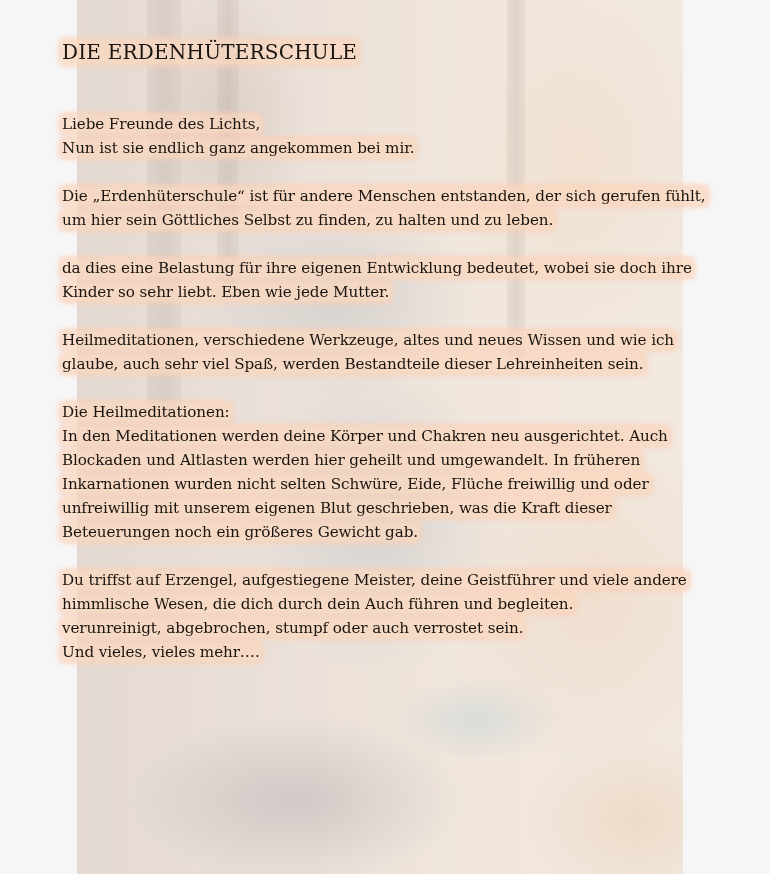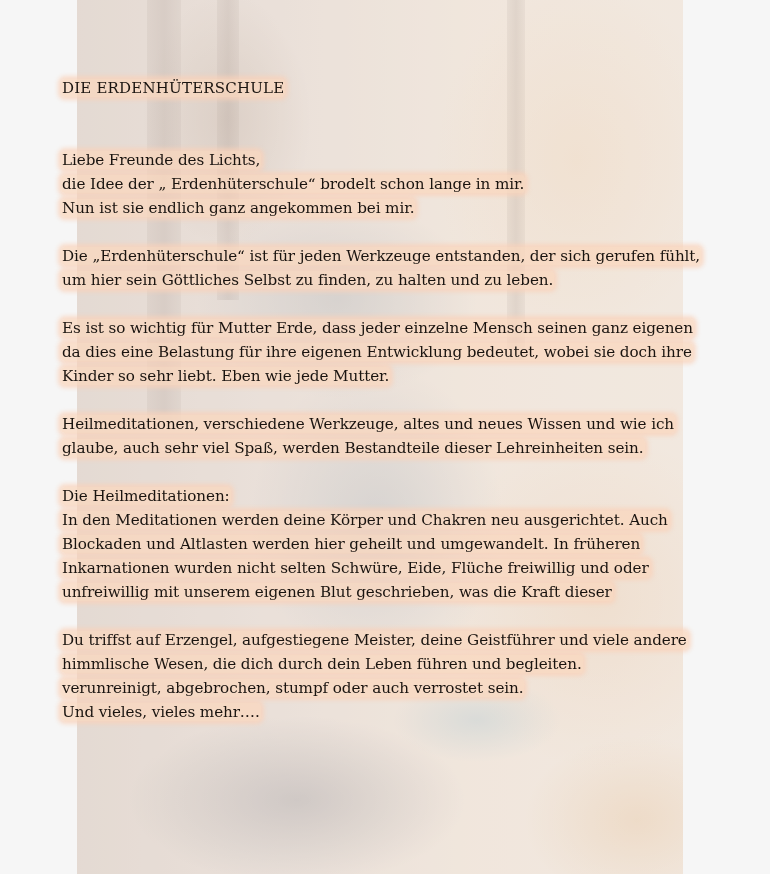--- a/index.html
+++ b/index.html
@@ -61,23 +61,22 @@
       white-space: nowrap;
       height: 24px;
     }
     .line span.hl {
       background: rgba(250, 215, 190, 0.75);
       box-shadow: 0 0 4px 3px rgba(250, 210, 185, 0.75);
       border-radius: 4px;
       padding: 0 1px;
     }
     .title {
-      font-size: 15px;
+      font-size: 20px;
       letter-spacing: 0.2px;
-      margin-top: 36px;
     }
     .gap {
       display: block;
       height: 24px;
     }
   </style>
 </head>
 <body>
 
 <div class="page">
@@ -88,53 +87,52 @@
     <div class="wash"></div>
   </div>
 
   <div class="content">
     <div class="line title"><span class="hl">DIE ERDENHÜTERSCHULE</span></div>
     <div class="gap"></div>
     <div class="gap"></div>
 
     <div>
       <div class="line"><span class="hl">Liebe Freunde des Lichts,</span></div>
-      <div class="line"><span class="hl">die Idee der „ Erdenhüterschule“ brodelt schon lange in mir.</span></div>
       <div class="line"><span class="hl">Nun ist sie endlich ganz angekommen bei mir.</span></div>
     </div>
     <div class="gap"></div>
 
     <div>
-      <div class="line"><span class="hl">Die „Erdenhüterschule“ ist für jeden Werkzeuge entstanden, der sich gerufen fühlt,</span></div>
+      <div class="line"><span class="hl">Die „Erdenhüterschule“ ist für andere Menschen entstanden, der sich gerufen fühlt,</span></div>
       <div class="line"><span class="hl">um hier sein Göttliches Selbst zu finden, zu halten und zu leben.</span></div>
     </div>
     <div class="gap"></div>
 
     <div>
-      <div class="line"><span class="hl">Es ist so wichtig für Mutter Erde, dass jeder einzelne Mensch seinen ganz eigenen</span></div>
       <div class="line"><span class="hl">da dies eine Belastung für ihre eigenen Entwicklung bedeutet, wobei sie doch ihre</span></div>
       <div class="line"><span class="hl">Kinder so sehr liebt. Eben wie jede Mutter.</span></div>
     </div>
     <div class="gap"></div>
 
     <div>
       <div class="line"><span class="hl">Heilmeditationen, verschiedene Werkzeuge, altes und neues Wissen und wie ich</span></div>
       <div class="line"><span class="hl">glaube, auch sehr viel Spaß, werden Bestandteile dieser Lehreinheiten sein.</span></div>
     </div>
     <div class="gap"></div>
 
     <div>
       <div class="line"><span class="hl">Die Heilmeditationen:</span></div>
       <div class="line"><span class="hl">In den Meditationen werden deine Körper und Chakren neu ausgerichtet. Auch</span></div>
       <div class="line"><span class="hl">Blockaden und Altlasten werden hier geheilt und umgewandelt. In früheren</span></div>
       <div class="line"><span class="hl">Inkarnationen wurden nicht selten Schwüre, Eide, Flüche freiwillig und oder</span></div>
       <div class="line"><span class="hl">unfreiwillig mit unserem eigenen Blut geschrieben, was die Kraft dieser</span></div>
+      <div class="line"><span class="hl">Beteuerungen noch ein größeres Gewicht gab.</span></div>
     </div>
     <div class="gap"></div>
 
     <div>
       <div class="line"><span class="hl">Du triffst auf Erzengel, aufgestiegene Meister, deine Geistführer und viele andere</span></div>
-      <div class="line"><span class="hl">himmlische Wesen, die dich durch dein Leben führen und begleiten.</span></div>
+      <div class="line"><span class="hl">himmlische Wesen, die dich durch dein Auch führen und begleiten.</span></div>
       <div class="line"><span class="hl">verunreinigt, abgebrochen, stumpf oder auch verrostet sein.</span></div>
       <div class="line"><span class="hl">Und vieles, vieles mehr….</span></div>
     </div>
   </div>
 </div>
 
 </body></html>

